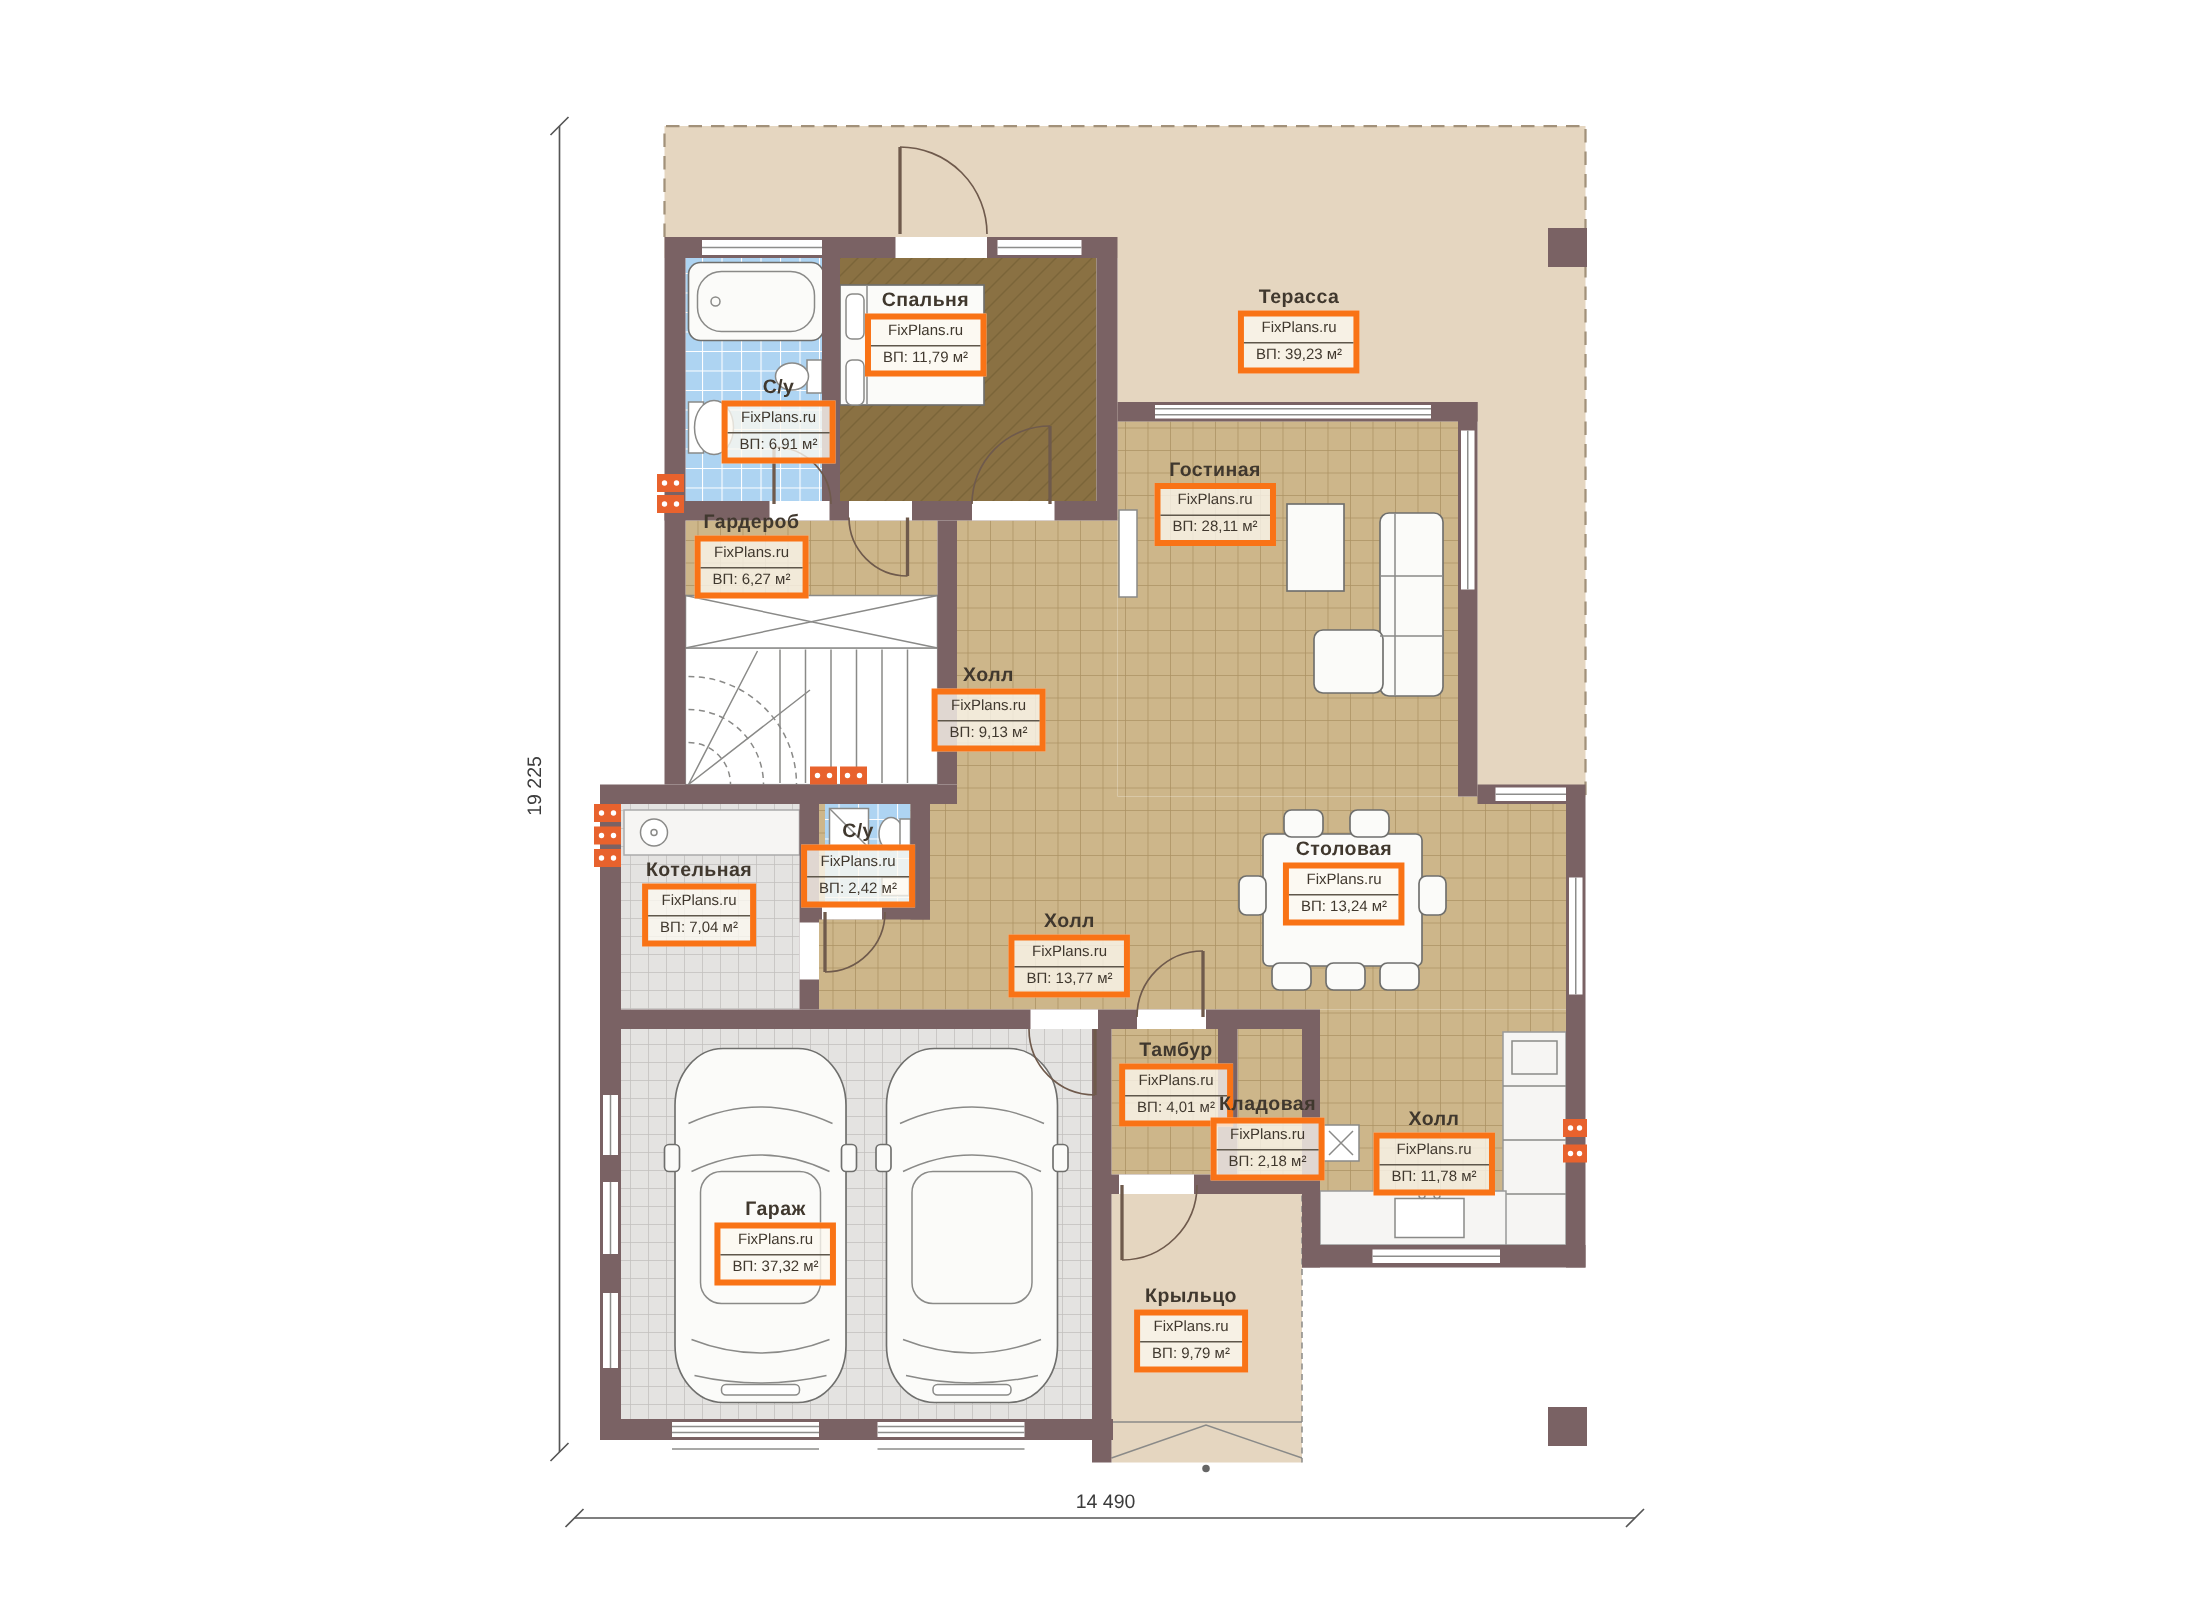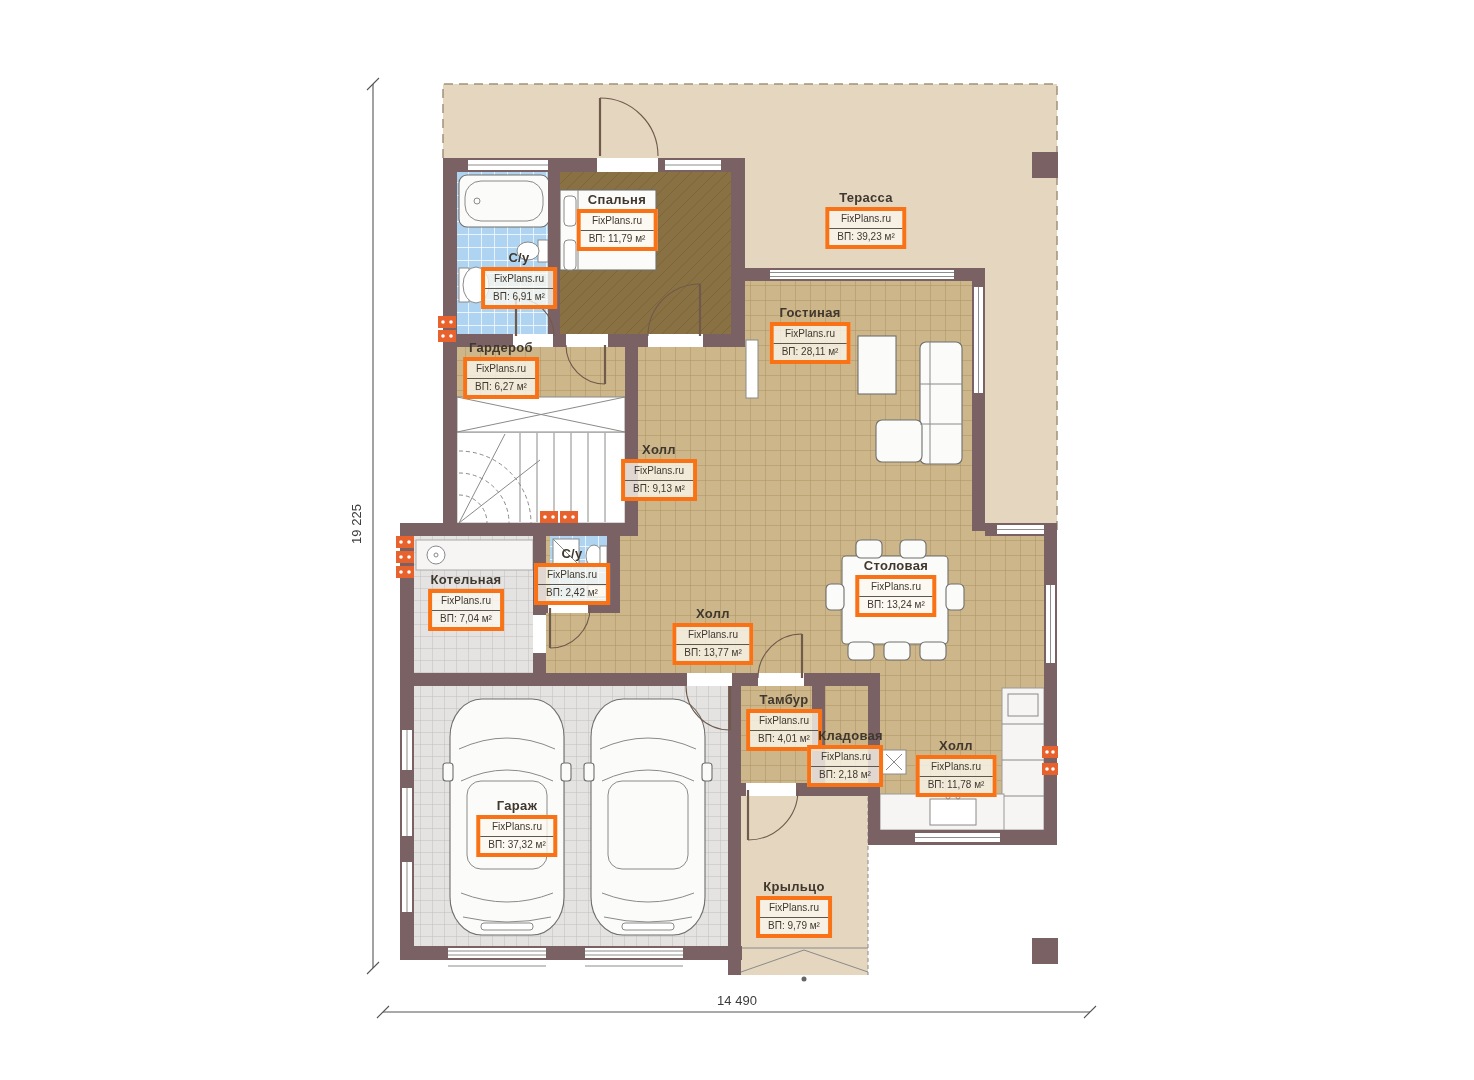--- a/index.html
+++ b/index.html
@@ -416,21 +416,21 @@
 </div>
 
 <div class="room-label" style="left:764px;top:692px;margin-left:20px;">
   <div class="room-name">Тамбур</div>
   <div class="room-box">
     <div class="room-watermark">FixPlans.ru</div>
     <div class="room-area">ВП: 4,01 м²</div>
   </div>
 </div>
 
-<div class="room-label" style="left:845px;top:728px;text-align:right;">
+<div class="room-label" style="left:845px;top:728px;">
   <div class="room-name">Кладовая</div>
   <div class="room-box">
     <div class="room-watermark">FixPlans.ru</div>
     <div class="room-area">ВП: 2,18 м²</div>
   </div>
 </div>
 
 <div class="room-label" style="left:956px;top:738px;">
   <div class="room-name">Холл</div>
   <div class="room-box">
@@ -440,21 +440,21 @@
 </div>
 
 <div class="room-label" style="left:517px;top:798px;">
   <div class="room-name">Гараж</div>
   <div class="room-box">
     <div class="room-watermark">FixPlans.ru</div>
     <div class="room-area">ВП: 37,32 м²</div>
   </div>
 </div>
 
-<div class="room-label" style="left:794px;top:879px;text-align:center;">
+<div class="room-label" style="left:794px;top:856px;text-align:center;">
   <div class="room-name">Крыльцо</div>
   <div class="room-box">
     <div class="room-watermark">FixPlans.ru</div>
     <div class="room-area">ВП: 9,79 м²</div>
   </div>
 </div>
 
 <div class="dim-label vert" style="left:356px;top:524px;">19 225</div>
 <div class="dim-label horiz" style="left:737px;top:993px;">14 490</div>
 

